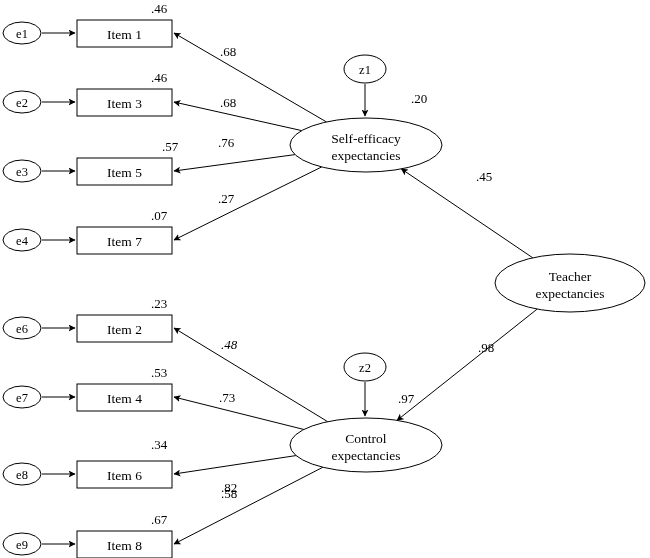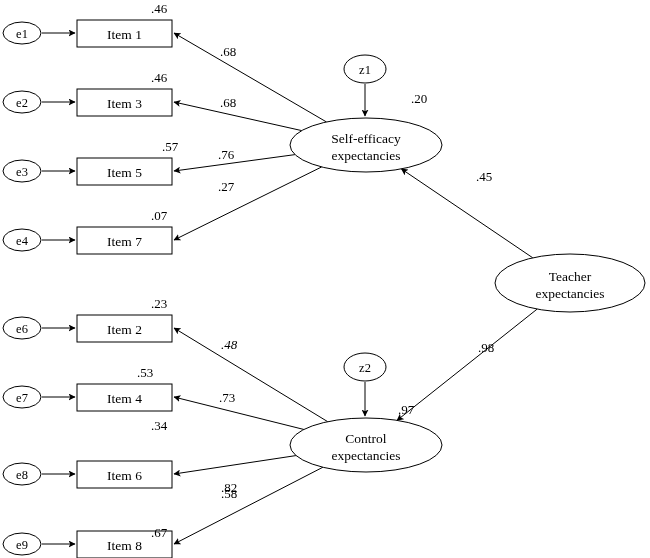--- a/index.html
+++ b/index.html
@@ -95,31 +95,31 @@
         <ellipse cx="365" cy="367" rx="21" ry="14" fill="#ffffff" stroke="#000000" stroke-width="1"></ellipse>
         <text x="365" y="371.5" class="errtext">z2</text>
       </g>
   </svg>
 
   <div id="labels">
       <div class="lbl" style="left: 220px; top: 45px;">.68</div>
       <div class="lbl" style="left: 151px; top: 2px;">.46</div>
       <div class="lbl" style="left: 220px; top: 96px;">.68</div>
       <div class="lbl" style="left: 151px; top: 71px;">.46</div>
-      <div class="lbl" style="left: 218px; top: 148px;">.76</div>
+      <div class="lbl" style="left: 218px; top: 136px;">.76</div>
       <div class="lbl" style="left: 162px; top: 140px;">.57</div>
-      <div class="lbl" style="left: 218px; top: 180px;">.27</div>
+      <div class="lbl" style="left: 218px; top: 192px;">.27</div>
       <div class="lbl" style="left: 151px; top: 209px; text-align: right;">.07</div>
       <div class="lbl" style="left: 221px; top: 338px; font-style: italic;">.48</div>
       <div class="lbl" style="left: 151px; top: 297px; text-align: center;">.23</div>
       <div class="lbl" style="left: 219px; top: 391px;">.73</div>
-      <div class="lbl" style="left: 137px; top: 366px;">.53</div>
+      <div class="lbl" style="left: 151px; top: 366px;">.53</div>
       <div class="lbl" style="left: 221px; top: 443px; margin-top: 44px;">.58</div>
-      <div class="lbl" style="left: 151px; top: 419px;">.34</div>
+      <div class="lbl" style="left: 151px; top: 438px;">.34</div>
       <div class="lbl" style="left: 221px; top: 481px;">.82</div>
-      <div class="lbl" style="left: 151px; top: 526px;">.67</div>
+      <div class="lbl" style="left: 151px; top: 513px;">.67</div>
       <div class="lbl" style="left: 411px; top: 92px;">.20</div>
-      <div class="lbl" style="left: 398px; top: 392px; margin-top: 11px;">.97</div>
+      <div class="lbl" style="left: 398px; top: 392px;">.97</div>
       <div class="lbl" style="left: 476px; top: 170px;">.45</div>
       <div class="lbl" style="left: 478px; top: 341px; font-family: Liberation Serif, serif;">.98</div>
     </div>
 
 </div>
 
 </body></html>

